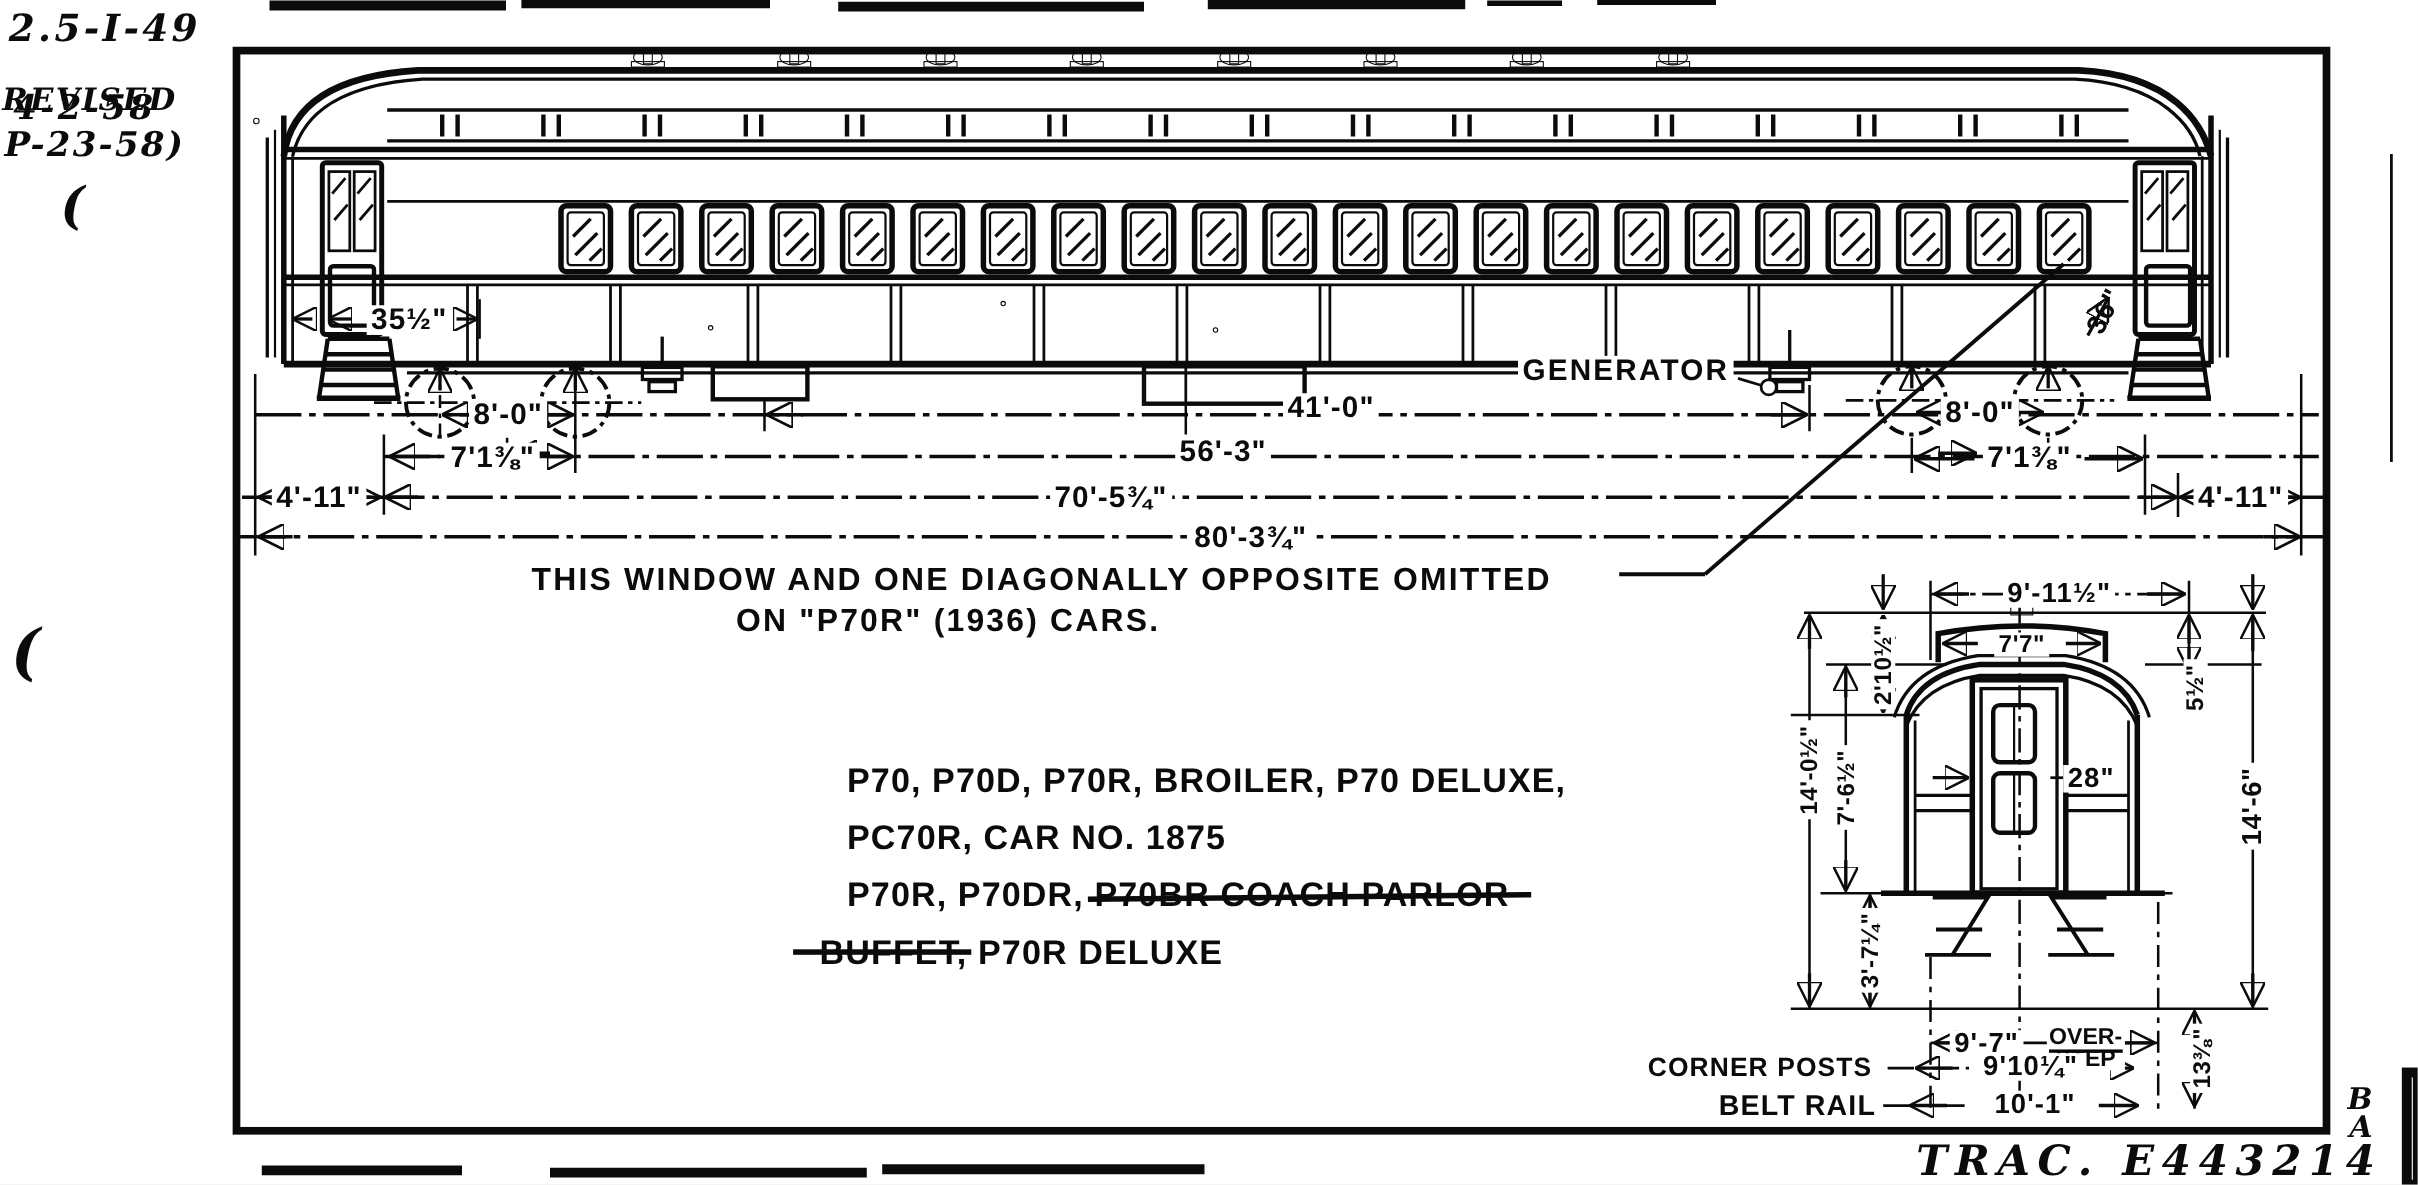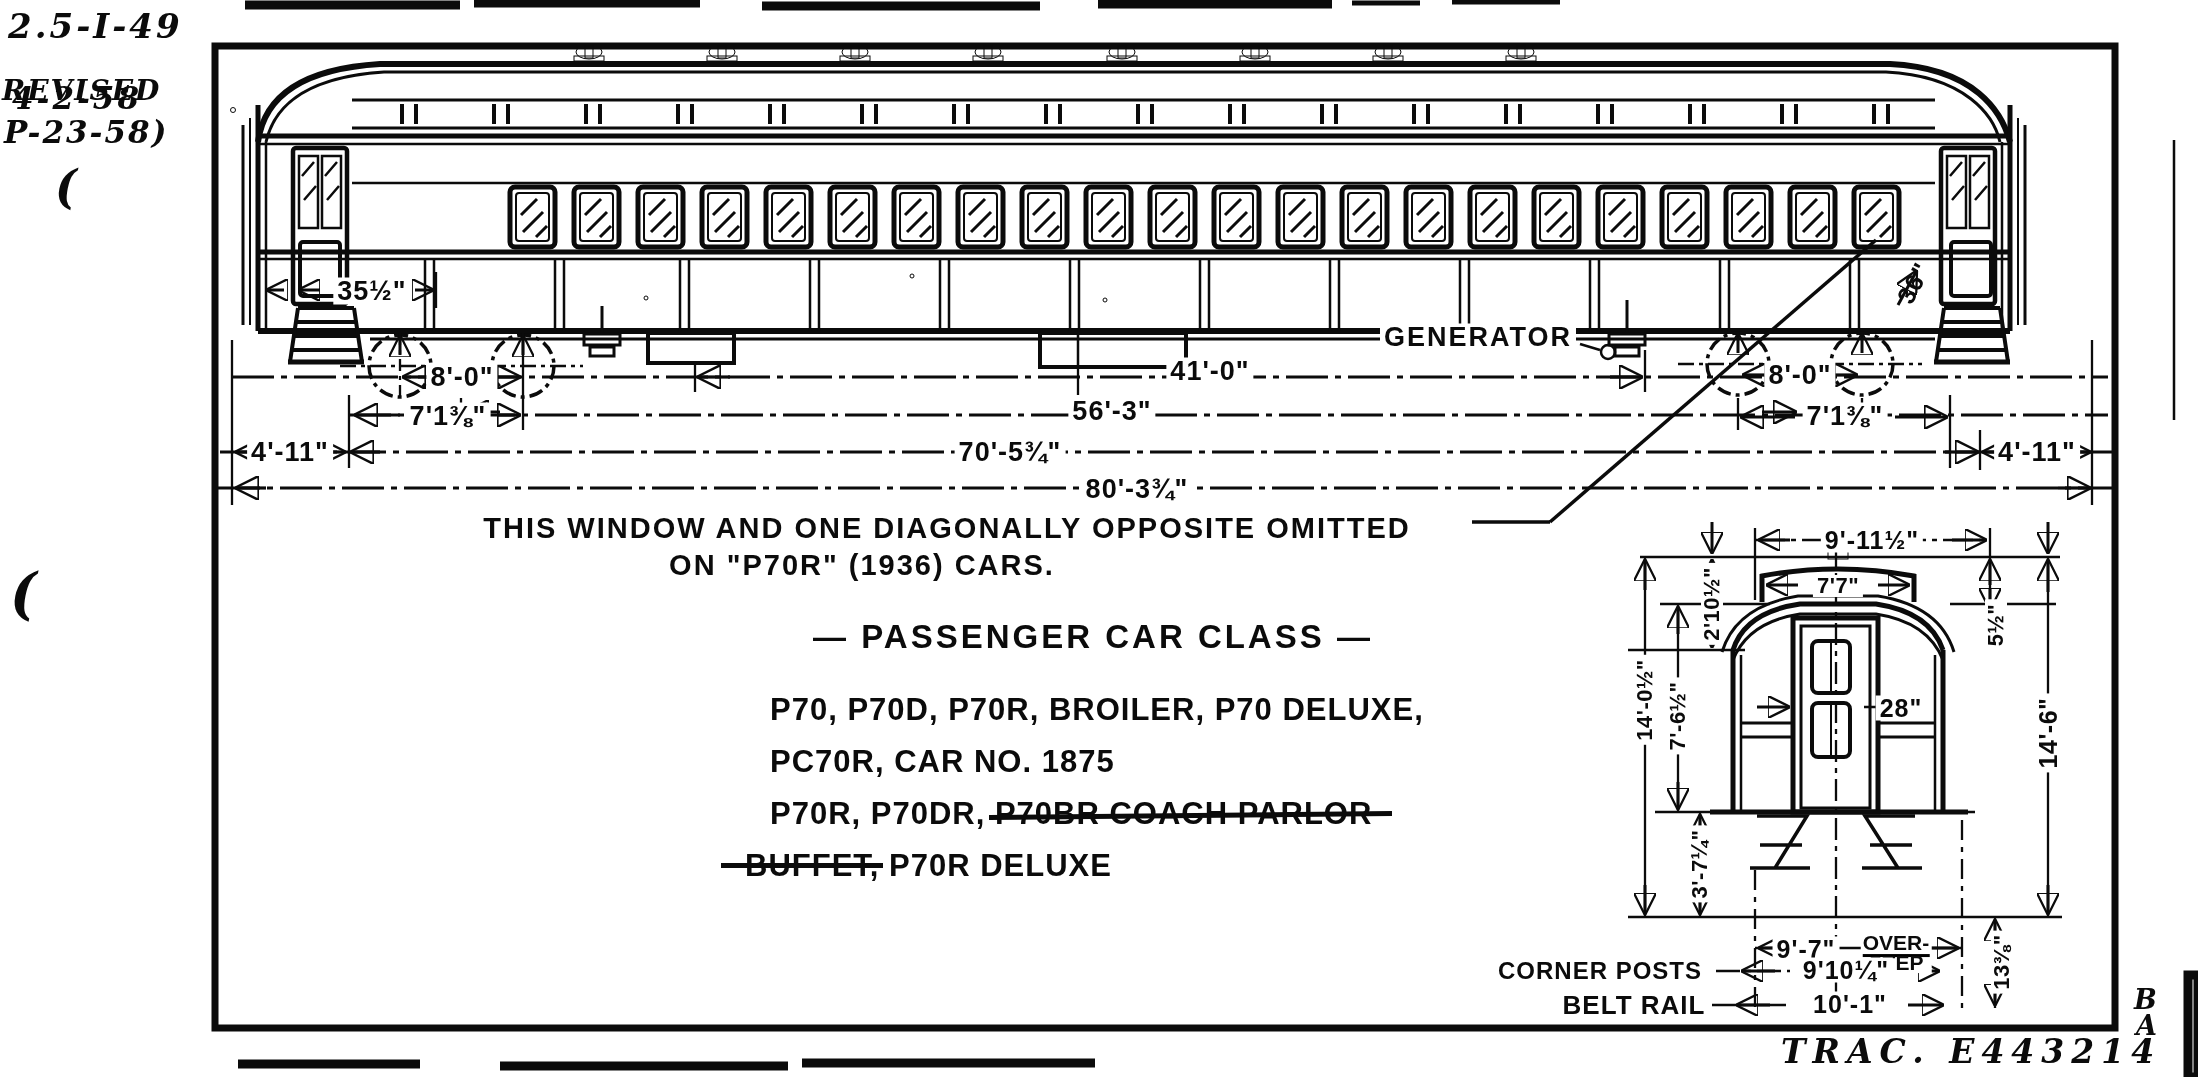--- a/index.html
+++ b/index.html
@@ -338,42 +338,41 @@
     <line x1="1908" y1="1005" x2="1942" y2="1005" marker-end="url(#arr)"></line>
   </g>
 </svg>
 
 <div class="hand" style="left:8px;top:6px;font-size:34px;letter-spacing:3px;">2.5-I-49</div>
 <div class="hand" style="left:2px;top:46px;font-size:28px;letter-spacing:2px;margin-top:28px;">REVISED</div>
 <div class="hand" style="left:12px;top:80px;font-size:31px;letter-spacing:3px;">4-2-58</div>
 <div class="hand" style="left:4px;top:114px;font-size:31px;letter-spacing:2px;">P-23-58)</div>
 <div class="hand" style="left:55px;top:160px;font-size:46px;">(</div>
 <div class="hand" style="left:10px;top:560px;font-size:56px;">(</div>
-<div class="hand" style="left:1742px;top:1032px;font-size:33px;letter-spacing:7px;margin-left:39px;">TRAC. E443214</div>
+<div class="hand" style="left:1742px;top:1032px;font-size:38px;letter-spacing:7px;">TRAC. E443214</div>
 <div class="hand" style="left:2134px;top:984px;font-size:27px;">B</div>
 <div class="hand" style="left:2136px;top:1010px;font-size:27px;">A</div>
 
 
 <div class="lbl dim" style="left:372px;top:291px;">35½"</div>
 <div class="lbl dim" style="left:1478px;top:337px;letter-spacing:2px;">GENERATOR</div>
 <div class="lbl dim" style="left:1210px;top:371px;">41'-0"</div>
 <div class="lbl dim" style="left:462px;top:377px;">8'-0"</div>
 <div class="lbl dim" style="left:1800px;top:375px;">8'-0"</div>
 <div class="lbl dim" style="left:448px;top:416px;">7'1⅜"</div>
 <div class="lbl dim" style="left:1112px;top:411px;">56'-3"</div>
 <div class="lbl dim" style="left:1845px;top:416px;">7'1⅜"</div>
 <div class="lbl dim" style="left:290px;top:452px;">4'-11"</div>
 <div class="lbl dim" style="left:1010px;top:452px;">70'-5¾"</div>
 <div class="lbl dim" style="left:2037px;top:452px;">4'-11"</div>
 <div class="lbl dim" style="left:1137px;top:489px;">80'-3¾"</div>
 <div class="lbl dim rot36" style="left:1914px;top:283px;font-size:25px;">36"</div>
 
 <div class="lbl note" style="left:947px;top:528px;text-align:right;">THIS WINDOW AND ONE DIAGONALLY OPPOSITE OMITTED</div>
 <div class="lbl note" style="left:862px;top:565px;">ON "P70R" (1936)   CARS.</div>
-<div class="lbl classtitle" style="left:1093px;top:636px;">— PASSENGER CAR CLASS —</div>
 <div class="classline" style="left:770px;top:692px;">P70, P70D, P70R, BROILER, P70 DELUXE,</div>
 <div class="classline" style="left:770px;top:744px;">PC70R, CAR NO. 1875</div>
 <div class="classline" style="left:770px;top:796px;">
   <span>P70R,  P70DR, </span>
   <span class="strike">P70BR COACH PARLOR</span>
 </div>
 <div class="classline" style="left:745px;top:848px;">
   <span class="strike2">BUFFET,</span>
   <span> P70R DELUXE</span>
 </div>

